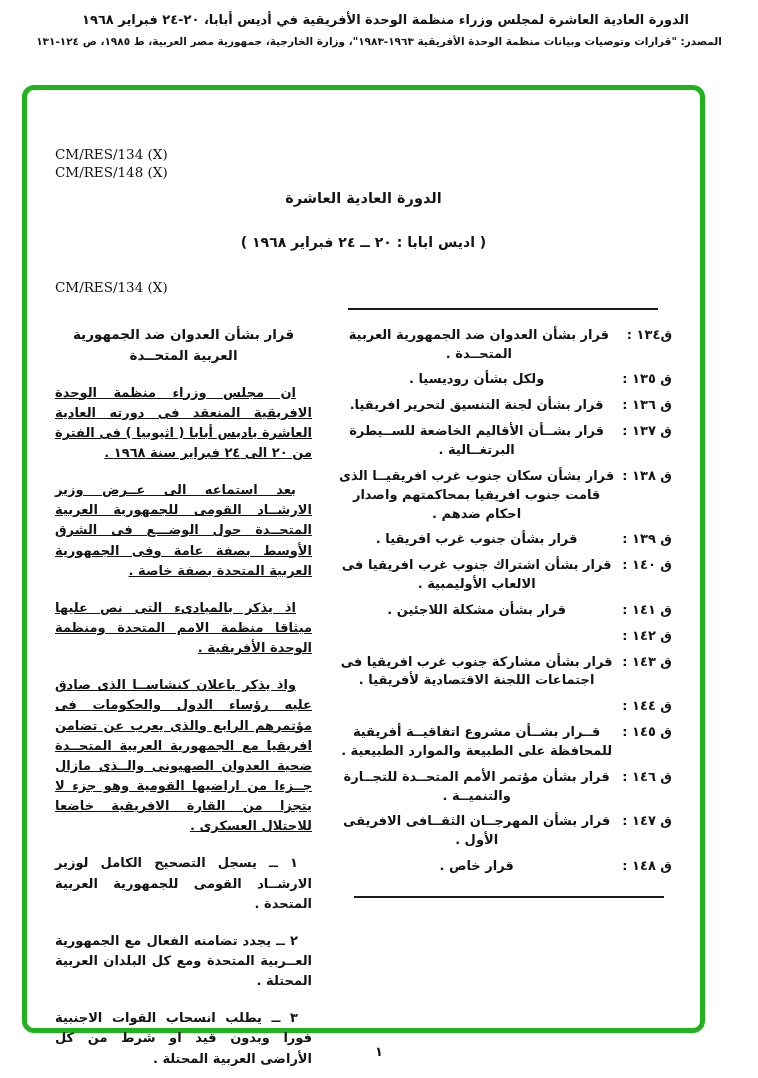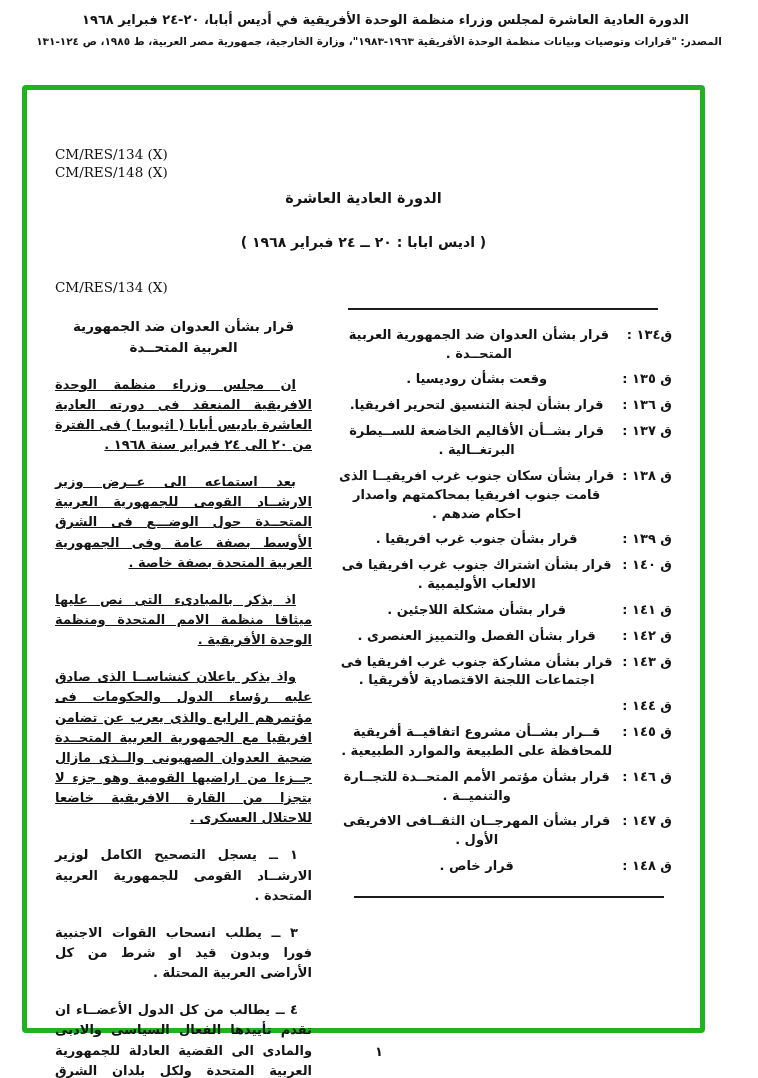--- a/index.html
+++ b/index.html
@@ -14,40 +14,40 @@
     color:var(--ink);
     font-family:"DejaVu Sans", sans-serif;
   }
   
   .scan-header{position:absolute;top:12px;left:0;right:0;text-align:center;direction:rtl;}
   .scan-title{font-size:13px;font-weight:bold;letter-spacing:0;margin-left:13px;}
   .scan-source{font-size:10.5px;font-weight:bold;margin-top:8px;}
   
   .doc-box{
     position:absolute;left:22px;top:85px;width:683px;height:948px;
-    border:5px solid var(--border-green);border-radius:4px;
+    border:5px solid var(--border-green);border-radius:12px;
     background:var(--paper);
     padding:55px 28px 0 28px;
   }
   .refs{font-family:"DejaVu Serif", serif;font-size:13.5px;direction:ltr;text-align:left;line-height:1.35;color:#0f0f0f;}
   .session{ text-align:center;direction:rtl;font-weight:bold;margin-top:4px;}
   .session-line{font-size:14.5px;line-height:1.8;}
   .session-date{font-size:14px;font-weight:bold;margin-top:22px;direction:rtl;text-align:center;}
   .ref-section{margin-top:28px;}
   
   .columns{display:flex;direction:rtl;gap:26px;margin-top:8px;}
   .col-toc{flex:0 0 334px;direction:rtl;}
   .col-body{flex:1;direction:rtl;}
   .rule{border:0;border-top:2px solid #1b1b1b;}
   .rule-top{margin:4px 14px 16px 10px;}
   .rule-bottom{margin:20px 8px 0 16px;}
   .toc-item{display:flex;direction:rtl;font-size:13px;font-weight:bold;line-height:1.45;margin-bottom:7px;}
   .toc-label{white-space:nowrap;margin-left:7px;}
   .toc-text{flex:1;text-align:center;}
-  .res-title{font-size:13.5px;font-weight:bold;text-align:center;line-height:1.55;margin-top:12px;}
+  .res-title{font-size:13.5px;font-weight:bold;text-align:center;line-height:1.55;margin-top:20px;}
   .para{font-size:13px;font-weight:bold;text-align:justify;line-height:1.55;margin-top:17px;text-indent:16px;text-decoration:underline;}
   .op-item{font-size:13px;font-weight:bold;text-align:justify;line-height:1.55;margin-top:17px;text-indent:14px;}
   
   .page-number{position:absolute;top:1044px;left:0;right:0;text-align:center;font-size:13px;font-weight:bold;direction:rtl;}
 </style>
 </head>
 <body>
 
 <div class="scan-header">
   <div class="scan-title">الدورة العادية العاشرة لمجلس وزراء منظمة الوحدة الأفريقية في أديس أبابا، ٢٠-٢٤ فبراير ١٩٦٨</div>
@@ -72,21 +72,21 @@
 
     <div class="col-toc">
       <hr class="rule rule-top">
 
       <div class="toc-item">
         <span class="toc-label">ق١٣٤ :</span>
         <span class="toc-text">قرار بشأن العدوان ضد الجمهورية العربية المتحــدة .</span>
       </div>
       <div class="toc-item">
         <span class="toc-label">ق ١٣٥ :</span>
-        <span class="toc-text">وقعت بشأن روديسيا .</span>
+        <span class="toc-text">ولكل بشأن روديسيا .</span>
       </div>
       <div class="toc-item">
         <span class="toc-label">ق ١٣٦ :</span>
         <span class="toc-text">قرار بشأن لجنة التنسيق لتحرير افريقيا.</span>
       </div>
       <div class="toc-item">
         <span class="toc-label">ق ١٣٧ :</span>
         <span class="toc-text">قرار بشــأن الأقاليم الخاضعة للســيطرة البرتغــالية .</span>
       </div>
       <div class="toc-item">
@@ -100,21 +100,20 @@
       <div class="toc-item">
         <span class="toc-label">ق ١٤٠ :</span>
         <span class="toc-text">قرار بشأن اشتراك جنوب غرب افريقيا فى الالعاب الأوليمبية .</span>
       </div>
       <div class="toc-item">
         <span class="toc-label">ق ١٤١ :</span>
         <span class="toc-text">قرار بشأن مشكلة اللاجئين .</span>
       </div>
       <div class="toc-item">
         <span class="toc-label">ق ١٤٢ :</span>
-        <span class="toc-text">قرار بشأن الفصل والتمييز العنصرى .</span>
       </div>
       <div class="toc-item">
         <span class="toc-label">ق ١٤٣ :</span>
         <span class="toc-text">قرار بشأن مشاركة جنوب غرب افريقيا فى اجتماعات اللجنة الاقتصادية لأفريقيا .</span>
       </div>
       <div class="toc-item">
         <span class="toc-label">ق ١٤٤ :</span>
       </div>
       <div class="toc-item">
         <span class="toc-label">ق ١٤٥ :</span>
@@ -141,20 +140,21 @@
         <div>قرار بشأن العدوان ضد الجمهورية</div>
         <div>العربية المتحــدة</div>
       </div>
 
       <p class="para">ان مجلس وزراء منظمة الوحدة الافريقية المنعقد فى دورته العادية العاشرة باديس أبابا ( اثيوبيا ) فى الفترة من ٢٠ الى ٢٤ فبراير سنة ١٩٦٨ .</p>
       <p class="para">بعد استماعه الى عــرض وزير الارشــاد القومى للجمهورية العربية المتحــدة حول الوضـــع فى الشرق الأوسط بصفة عامة وفى الجمهورية العربية المتحدة بصفة خاصة .</p>
       <p class="para">اذ يذكر بالمبادىء التى نص عليها ميثاقا منظمة الامم المتحدة ومنظمة الوحدة الأفريقية .</p>
       <p class="para">واذ يذكر باعلان كنشاســا الذى صادق عليه رؤساء الدول والحكومات فى مؤتمرهم الرابع والذى يعرب عن تضامن افريقيا مع الجمهورية العربية المتحــدة ضحية العدوان الصهيونى والــذى مازال جــزءا من اراضيها القومية وهو جزء لا يتجزا من القارة الافريقية خاضعا للاحتلال العسكرى .</p>
 
       <p class="op-item">١ ــ يسجل التصحيح الكامل لوزير الارشــاد القومى للجمهورية العربية المتحدة .</p>
+      <p class="op-item">٢ ــ يجدد تضامنه الفعال مع الجمهورية العــربية المتحدة ومع كل البلدان العربية المحتلة .</p>
       <p class="op-item">٣ ــ يطلب انسحاب القوات الاجنبية فورا وبدون قيد او شرط من كل الأراضى العربية المحتلة .</p>
       <p class="op-item">٤ ــ يطالب من كل الدول الأعضــاء ان تقدم تأييدها الفعال السياسى والادبى والمادى الى القضية العادلة للجمهورية العربية المتحدة ولكل بلدان الشرق الاوسط التى وقعت ضحية نفس العدوان .</p>
     </div>
 
   </div>
 </div>
 
 <div class="page-number">١</div>
 
 </body></html>

